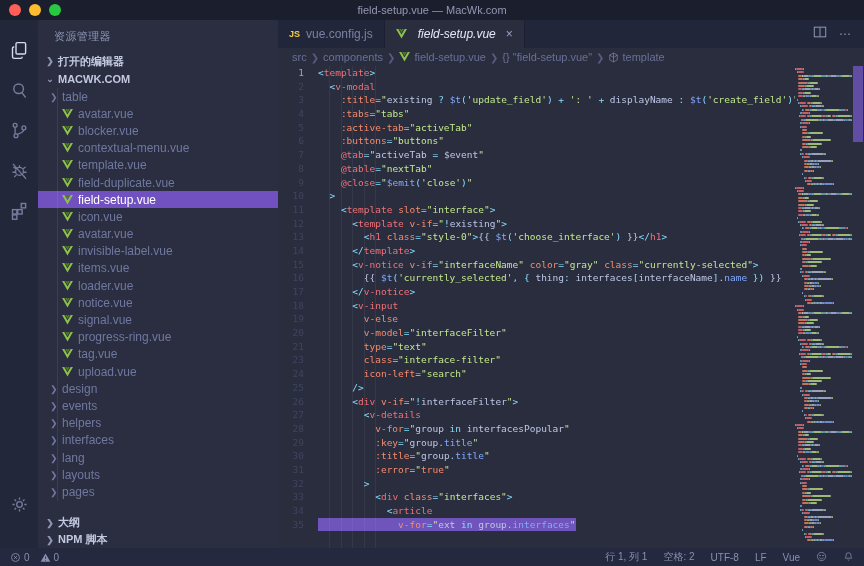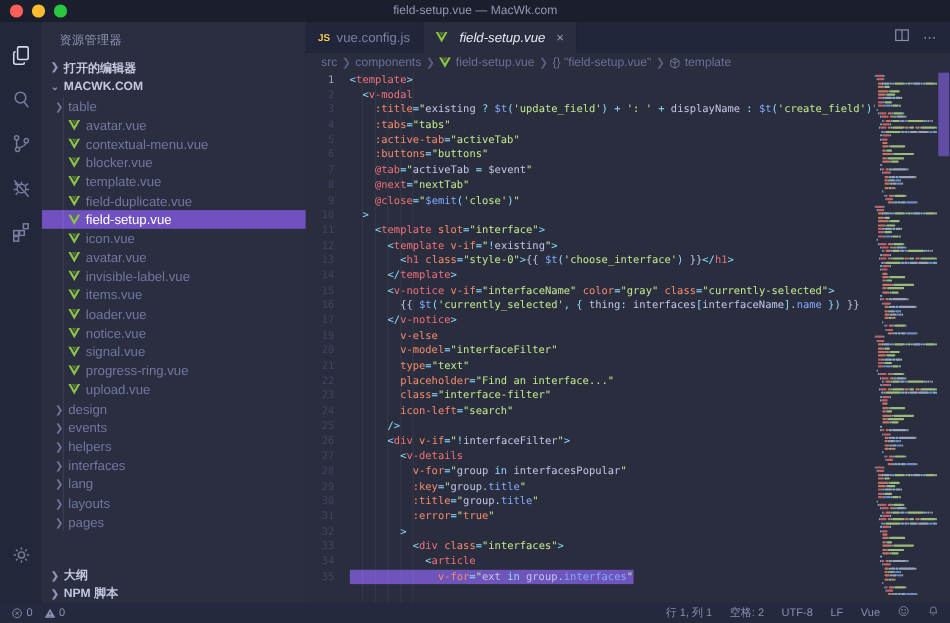--- a/index.html
+++ b/index.html
@@ -161,28 +161,28 @@
               <path fill="#8bc34a" d="M0 0h5l7 12L19 0h5L12 21z"></path>
               <path fill="#56752f" d="M7 0h4l1 2 1-2h4l-5 9z"></path>
             </svg>
             <span>avatar.vue</span>
           </div>
           <div class="tree-row">
             <svg class="vue-ico" viewBox="0 0 24 22">
               <path fill="#8bc34a" d="M0 0h5l7 12L19 0h5L12 21z"></path>
               <path fill="#56752f" d="M7 0h4l1 2 1-2h4l-5 9z"></path>
             </svg>
-            <span>contextual-menu.vue</span>
+            <span>blocker.vue</span>
           </div>
           <div class="tree-row">
             <svg class="vue-ico" viewBox="0 0 24 22">
               <path fill="#8bc34a" d="M0 0h5l7 12L19 0h5L12 21z"></path>
               <path fill="#56752f" d="M7 0h4l1 2 1-2h4l-5 9z"></path>
             </svg>
-            <span>blocker.vue</span>
+            <span>contextual-menu.vue</span>
           </div>
           <div class="tree-row">
             <svg class="vue-ico" viewBox="0 0 24 22">
               <path fill="#8bc34a" d="M0 0h5l7 12L19 0h5L12 21z"></path>
               <path fill="#56752f" d="M7 0h4l1 2 1-2h4l-5 9z"></path>
             </svg>
             <span>template.vue</span>
           </div>
           <div class="tree-row">
             <svg class="vue-ico" viewBox="0 0 24 22">
@@ -246,20 +246,27 @@
               <path fill="#56752f" d="M7 0h4l1 2 1-2h4l-5 9z"></path>
             </svg>
             <span>signal.vue</span>
           </div>
           <div class="tree-row">
             <svg class="vue-ico" viewBox="0 0 24 22">
               <path fill="#8bc34a" d="M0 0h5l7 12L19 0h5L12 21z"></path>
               <path fill="#56752f" d="M7 0h4l1 2 1-2h4l-5 9z"></path>
             </svg>
             <span>progress-ring.vue</span>
+          </div>
+          <div class="tree-row">
+            <svg class="vue-ico" viewBox="0 0 24 22">
+              <path fill="#8bc34a" d="M0 0h5l7 12L19 0h5L12 21z"></path>
+              <path fill="#56752f" d="M7 0h4l1 2 1-2h4l-5 9z"></path>
+            </svg>
+            <span>tag.vue</span>
           </div>
           <div class="tree-row">
             <svg class="vue-ico" viewBox="0 0 24 22">
               <path fill="#8bc34a" d="M0 0h5l7 12L19 0h5L12 21z"></path>
               <path fill="#56752f" d="M7 0h4l1 2 1-2h4l-5 9z"></path>
             </svg>
             <span>upload.vue</span>
           </div>
           <div class="tree-row">
             <span class="chev">❯</span>
@@ -367,34 +374,34 @@
               <div class="ig" style="left: 85.76px;"></div>
               <div class="ig" style="left: 97.2px;"></div>
             </div>
         <div class="cl active-ln"><span class="ln">1</span><span class="lt"><span style="color: rgb(137, 221, 255);">&lt;</span><span style="color: rgb(240, 113, 120);">template</span><span style="color: rgb(137, 221, 255);">&gt;</span></span></div>
             <div class="cl"><span class="ln">2</span><span class="lt"><span style="color: rgb(166, 172, 205);">  </span><span style="color: rgb(137, 221, 255);">&lt;</span><span style="color: rgb(240, 113, 120);">v-modal</span></span></div>
             <div class="cl"><span class="ln">3</span><span class="lt"><span style="color: rgb(166, 172, 205);">    </span><span style="color: rgb(247, 140, 108);">:title</span><span style="color: rgb(137, 221, 255);">=</span><span style="color: rgb(195, 232, 141);">"</span><span style="color: rgb(191, 199, 230);">existing</span><span style="color: rgb(137, 221, 255);"> ? </span><span style="color: rgb(130, 170, 255);">$t</span><span style="color: rgb(137, 221, 255);">(</span><span style="color: rgb(195, 232, 141);">'update_field'</span><span style="color: rgb(137, 221, 255);">)</span><span style="color: rgb(137, 221, 255);"> + </span><span style="color: rgb(195, 232, 141);">': '</span><span style="color: rgb(137, 221, 255);"> + </span><span style="color: rgb(191, 199, 230);">displayName</span><span style="color: rgb(137, 221, 255);"> : </span><span style="color: rgb(130, 170, 255);">$t</span><span style="color: rgb(137, 221, 255);">(</span><span style="color: rgb(195, 232, 141);">'create_field'</span><span style="color: rgb(137, 221, 255);">)</span><span style="color: rgb(195, 232, 141);">"</span></span></div>
             <div class="cl"><span class="ln">4</span><span class="lt"><span style="color: rgb(166, 172, 205);">    </span><span style="color: rgb(247, 140, 108);">:tabs</span><span style="color: rgb(137, 221, 255);">=</span><span style="color: rgb(195, 232, 141);">"tabs"</span></span></div>
             <div class="cl"><span class="ln">5</span><span class="lt"><span style="color: rgb(166, 172, 205);">    </span><span style="color: rgb(247, 140, 108);">:active-tab</span><span style="color: rgb(137, 221, 255);">=</span><span style="color: rgb(195, 232, 141);">"activeTab"</span></span></div>
             <div class="cl"><span class="ln">6</span><span class="lt"><span style="color: rgb(166, 172, 205);">    </span><span style="color: rgb(247, 140, 108);">:buttons</span><span style="color: rgb(137, 221, 255);">=</span><span style="color: rgb(195, 232, 141);">"buttons"</span></span></div>
             <div class="cl"><span class="ln">7</span><span class="lt"><span style="color: rgb(166, 172, 205);">    </span><span style="color: rgb(240, 113, 120);">@tab</span><span style="color: rgb(137, 221, 255);">=</span><span style="color: rgb(195, 232, 141);">"</span><span style="color: rgb(191, 199, 230);">activeTab</span><span style="color: rgb(137, 221, 255);"> = </span><span style="color: rgb(191, 199, 230);">$event</span><span style="color: rgb(195, 232, 141);">"</span></span></div>
-            <div class="cl"><span class="ln">8</span><span class="lt"><span style="color: rgb(166, 172, 205);">    </span><span style="color: rgb(240, 113, 120);">@next</span><span style="color: rgb(137, 221, 255);">=</span><span style="color: rgb(195, 232, 141);">"nextTab"</span></span></div>
+            <div class="cl"><span class="ln">8</span><span class="lt"><span style="color: rgb(166, 172, 205);">    </span><span style="color: rgb(240, 113, 120);">@table</span><span style="color: rgb(137, 221, 255);">=</span><span style="color: rgb(195, 232, 141);">"nextTab"</span></span></div>
             <div class="cl"><span class="ln">9</span><span class="lt"><span style="color: rgb(166, 172, 205);">    </span><span style="color: rgb(240, 113, 120);">@close</span><span style="color: rgb(137, 221, 255);">=</span><span style="color: rgb(195, 232, 141);">"</span><span style="color: rgb(130, 170, 255);">$emit</span><span style="color: rgb(137, 221, 255);">(</span><span style="color: rgb(195, 232, 141);">'close'</span><span style="color: rgb(137, 221, 255);">)</span><span style="color: rgb(195, 232, 141);">"</span></span></div>
             <div class="cl"><span class="ln">10</span><span class="lt"><span style="color: rgb(166, 172, 205);">  </span><span style="color: rgb(137, 221, 255);">&gt;</span></span></div>
             <div class="cl"><span class="ln">11</span><span class="lt"><span style="color: rgb(166, 172, 205);">    </span><span style="color: rgb(137, 221, 255);">&lt;</span><span style="color: rgb(240, 113, 120);">template</span><span style="color: rgb(166, 172, 205);"> </span><span style="color: rgb(247, 140, 108);">slot</span><span style="color: rgb(137, 221, 255);">=</span><span style="color: rgb(195, 232, 141);">"interface"</span><span style="color: rgb(137, 221, 255);">&gt;</span></span></div>
             <div class="cl"><span class="ln">12</span><span class="lt"><span style="color: rgb(166, 172, 205);">      </span><span style="color: rgb(137, 221, 255);">&lt;</span><span style="color: rgb(240, 113, 120);">template</span><span style="color: rgb(166, 172, 205);"> </span><span style="color: rgb(247, 140, 108);">v-if</span><span style="color: rgb(137, 221, 255);">=</span><span style="color: rgb(195, 232, 141);">"</span><span style="color: rgb(137, 221, 255);">!</span><span style="color: rgb(191, 199, 230);">existing</span><span style="color: rgb(195, 232, 141);">"</span><span style="color: rgb(137, 221, 255);">&gt;</span></span></div>
             <div class="cl"><span class="ln">13</span><span class="lt"><span style="color: rgb(166, 172, 205);">        </span><span style="color: rgb(137, 221, 255);">&lt;</span><span style="color: rgb(240, 113, 120);">h1</span><span style="color: rgb(166, 172, 205);"> </span><span style="color: rgb(247, 140, 108);">class</span><span style="color: rgb(137, 221, 255);">=</span><span style="color: rgb(195, 232, 141);">"style-0"</span><span style="color: rgb(137, 221, 255);">&gt;</span><span style="color: rgb(191, 199, 230);">{{ </span><span style="color: rgb(130, 170, 255);">$t</span><span style="color: rgb(137, 221, 255);">(</span><span style="color: rgb(195, 232, 141);">'choose_interface'</span><span style="color: rgb(137, 221, 255);">)</span><span style="color: rgb(191, 199, 230);"> }}</span><span style="color: rgb(137, 221, 255);">&lt;/</span><span style="color: rgb(240, 113, 120);">h1</span><span style="color: rgb(137, 221, 255);">&gt;</span></span></div>
             <div class="cl"><span class="ln">14</span><span class="lt"><span style="color: rgb(166, 172, 205);">      </span><span style="color: rgb(137, 221, 255);">&lt;/</span><span style="color: rgb(240, 113, 120);">template</span><span style="color: rgb(137, 221, 255);">&gt;</span></span></div>
             <div class="cl"><span class="ln">15</span><span class="lt"><span style="color: rgb(166, 172, 205);">      </span><span style="color: rgb(137, 221, 255);">&lt;</span><span style="color: rgb(240, 113, 120);">v-notice</span><span style="color: rgb(166, 172, 205);"> </span><span style="color: rgb(247, 140, 108);">v-if</span><span style="color: rgb(137, 221, 255);">=</span><span style="color: rgb(195, 232, 141);">"interfaceName"</span><span style="color: rgb(166, 172, 205);"> </span><span style="color: rgb(247, 140, 108);">color</span><span style="color: rgb(137, 221, 255);">=</span><span style="color: rgb(195, 232, 141);">"gray"</span><span style="color: rgb(166, 172, 205);"> </span><span style="color: rgb(247, 140, 108);">class</span><span style="color: rgb(137, 221, 255);">=</span><span style="color: rgb(195, 232, 141);">"currently-selected"</span><span style="color: rgb(137, 221, 255);">&gt;</span></span></div>
             <div class="cl"><span class="ln">16</span><span class="lt"><span style="color: rgb(166, 172, 205);">        </span><span style="color: rgb(191, 199, 230);">{{ </span><span style="color: rgb(130, 170, 255);">$t</span><span style="color: rgb(137, 221, 255);">(</span><span style="color: rgb(195, 232, 141);">'currently_selected'</span><span style="color: rgb(137, 221, 255);">, { </span><span style="color: rgb(191, 199, 230);">thing</span><span style="color: rgb(137, 221, 255);">: </span><span style="color: rgb(191, 199, 230);">interfaces</span><span style="color: rgb(137, 221, 255);">[</span><span style="color: rgb(191, 199, 230);">interfaceName</span><span style="color: rgb(137, 221, 255);">].</span><span style="color: rgb(130, 170, 255);">name</span><span style="color: rgb(137, 221, 255);"> }) </span><span style="color: rgb(191, 199, 230);">}}</span></span></div>
             <div class="cl"><span class="ln">17</span><span class="lt"><span style="color: rgb(166, 172, 205);">      </span><span style="color: rgb(137, 221, 255);">&lt;/</span><span style="color: rgb(240, 113, 120);">v-notice</span><span style="color: rgb(137, 221, 255);">&gt;</span></span></div>
+            <div class="cl"><span class="ln">18</span><span class="lt"><span style="color: rgb(166, 172, 205);">      </span><span style="color: rgb(137, 221, 255);">&lt;</span><span style="color: rgb(240, 113, 120);">v-input</span></span></div>
             <div class="cl"><span class="ln">19</span><span class="lt"><span style="color: rgb(166, 172, 205);">        </span><span style="color: rgb(247, 140, 108);">v-else</span></span></div>
             <div class="cl"><span class="ln">20</span><span class="lt"><span style="color: rgb(166, 172, 205);">        </span><span style="color: rgb(247, 140, 108);">v-model</span><span style="color: rgb(137, 221, 255);">=</span><span style="color: rgb(195, 232, 141);">"interfaceFilter"</span></span></div>
             <div class="cl"><span class="ln">21</span><span class="lt"><span style="color: rgb(166, 172, 205);">        </span><span style="color: rgb(247, 140, 108);">type</span><span style="color: rgb(137, 221, 255);">=</span><span style="color: rgb(195, 232, 141);">"text"</span></span></div>
-            <div class="cl"><span class="ln">22</span><span class="lt"><span style="color: rgb(166, 172, 205);">        </span><span style="color: rgb(247, 140, 108);">placeholder</span><span style="color: rgb(137, 221, 255);">=</span><span style="color: rgb(195, 232, 141);">"Find an interface..."</span></span></div>
             <div class="cl"><span class="ln">23</span><span class="lt"><span style="color: rgb(166, 172, 205);">        </span><span style="color: rgb(247, 140, 108);">class</span><span style="color: rgb(137, 221, 255);">=</span><span style="color: rgb(195, 232, 141);">"interface-filter"</span></span></div>
             <div class="cl"><span class="ln">24</span><span class="lt"><span style="color: rgb(166, 172, 205);">        </span><span style="color: rgb(247, 140, 108);">icon-left</span><span style="color: rgb(137, 221, 255);">=</span><span style="color: rgb(195, 232, 141);">"search"</span></span></div>
             <div class="cl"><span class="ln">25</span><span class="lt"><span style="color: rgb(166, 172, 205);">      </span><span style="color: rgb(137, 221, 255);">/&gt;</span></span></div>
             <div class="cl"><span class="ln">26</span><span class="lt"><span style="color: rgb(166, 172, 205);">      </span><span style="color: rgb(137, 221, 255);">&lt;</span><span style="color: rgb(240, 113, 120);">div</span><span style="color: rgb(166, 172, 205);"> </span><span style="color: rgb(247, 140, 108);">v-if</span><span style="color: rgb(137, 221, 255);">=</span><span style="color: rgb(195, 232, 141);">"</span><span style="color: rgb(137, 221, 255);">!</span><span style="color: rgb(191, 199, 230);">interfaceFilter</span><span style="color: rgb(195, 232, 141);">"</span><span style="color: rgb(137, 221, 255);">&gt;</span></span></div>
             <div class="cl"><span class="ln">27</span><span class="lt"><span style="color: rgb(166, 172, 205);">        </span><span style="color: rgb(137, 221, 255);">&lt;</span><span style="color: rgb(240, 113, 120);">v-details</span></span></div>
             <div class="cl"><span class="ln">28</span><span class="lt"><span style="color: rgb(166, 172, 205);">          </span><span style="color: rgb(247, 140, 108);">v-for</span><span style="color: rgb(137, 221, 255);">=</span><span style="color: rgb(195, 232, 141);">"</span><span style="color: rgb(191, 199, 230);">group</span><span style="color: rgb(137, 221, 255);"> in </span><span style="color: rgb(191, 199, 230);">interfacesPopular</span><span style="color: rgb(195, 232, 141);">"</span></span></div>
             <div class="cl"><span class="ln">29</span><span class="lt"><span style="color: rgb(166, 172, 205);">          </span><span style="color: rgb(247, 140, 108);">:key</span><span style="color: rgb(137, 221, 255);">=</span><span style="color: rgb(195, 232, 141);">"</span><span style="color: rgb(191, 199, 230);">group</span><span style="color: rgb(137, 221, 255);">.</span><span style="color: rgb(130, 170, 255);">title</span><span style="color: rgb(195, 232, 141);">"</span></span></div>
             <div class="cl"><span class="ln">30</span><span class="lt"><span style="color: rgb(166, 172, 205);">          </span><span style="color: rgb(247, 140, 108);">:title</span><span style="color: rgb(137, 221, 255);">=</span><span style="color: rgb(195, 232, 141);">"</span><span style="color: rgb(191, 199, 230);">group</span><span style="color: rgb(137, 221, 255);">.</span><span style="color: rgb(130, 170, 255);">title</span><span style="color: rgb(195, 232, 141);">"</span></span></div>
             <div class="cl"><span class="ln">31</span><span class="lt"><span style="color: rgb(166, 172, 205);">          </span><span style="color: rgb(247, 140, 108);">:error</span><span style="color: rgb(137, 221, 255);">=</span><span style="color: rgb(195, 232, 141);">"</span><span style="color: rgb(247, 140, 108);">true</span><span style="color: rgb(195, 232, 141);">"</span></span></div>
             <div class="cl"><span class="ln">32</span><span class="lt"><span style="color: rgb(166, 172, 205);">        </span><span style="color: rgb(137, 221, 255);">&gt;</span></span></div>

